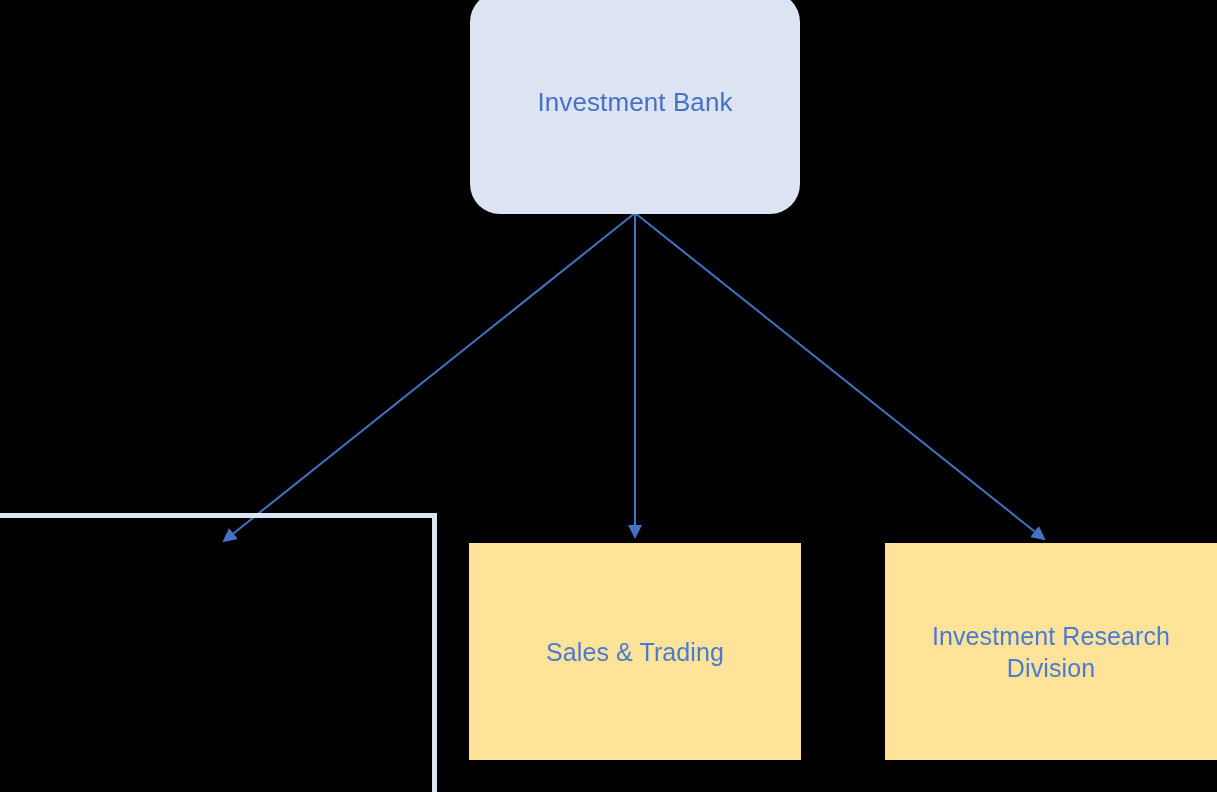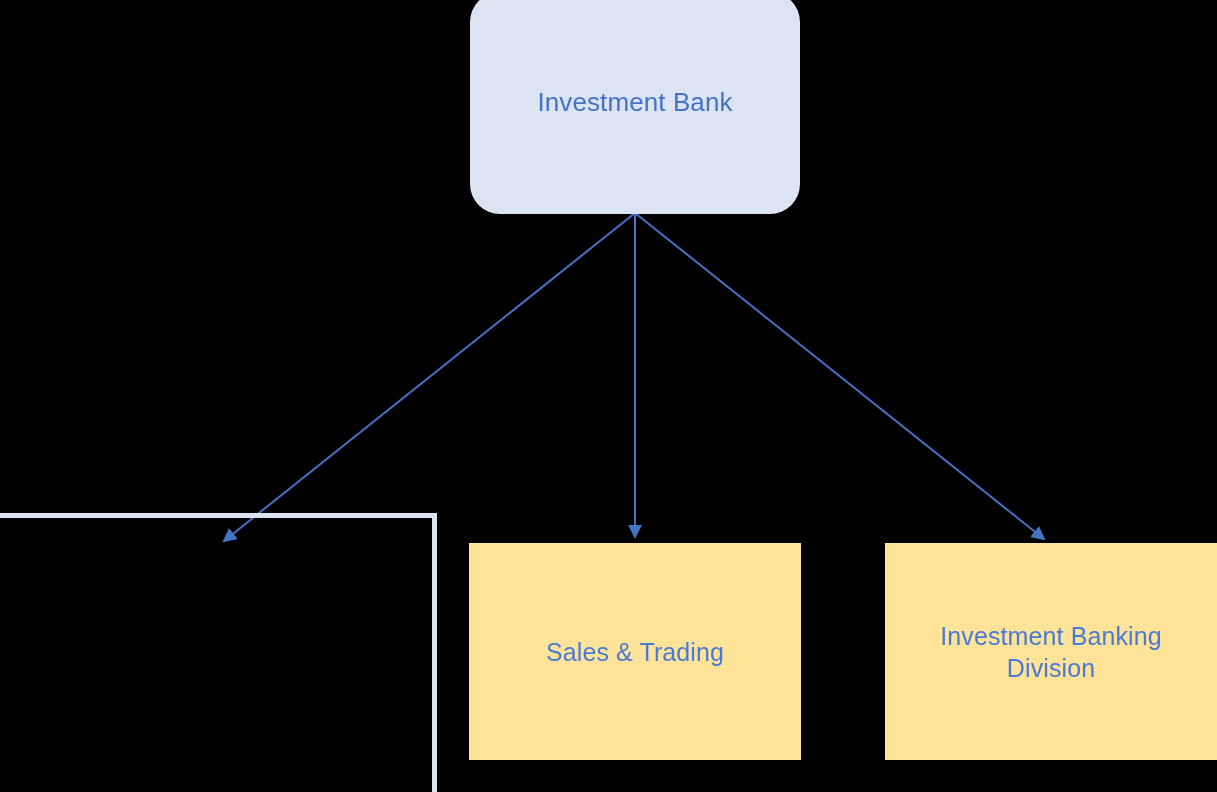--- a/index.html
+++ b/index.html
@@ -103,19 +103,19 @@
   <div class="node-root">
     <span class="node-label">Investment Bank</span>
   </div>
 
 
   <div class="node-child" id="node-sales">
     <span class="node-label">Sales &amp; Trading</span>
   </div>
 
   <div class="node-child" id="node-ibd">
-    <span class="node-label">Investment Banking
+    <span class="node-label">Investment Research
 Division</span>
   </div>
 
   <div id="selection-frame"></div>
 
 </div>
 
 </body></html>

